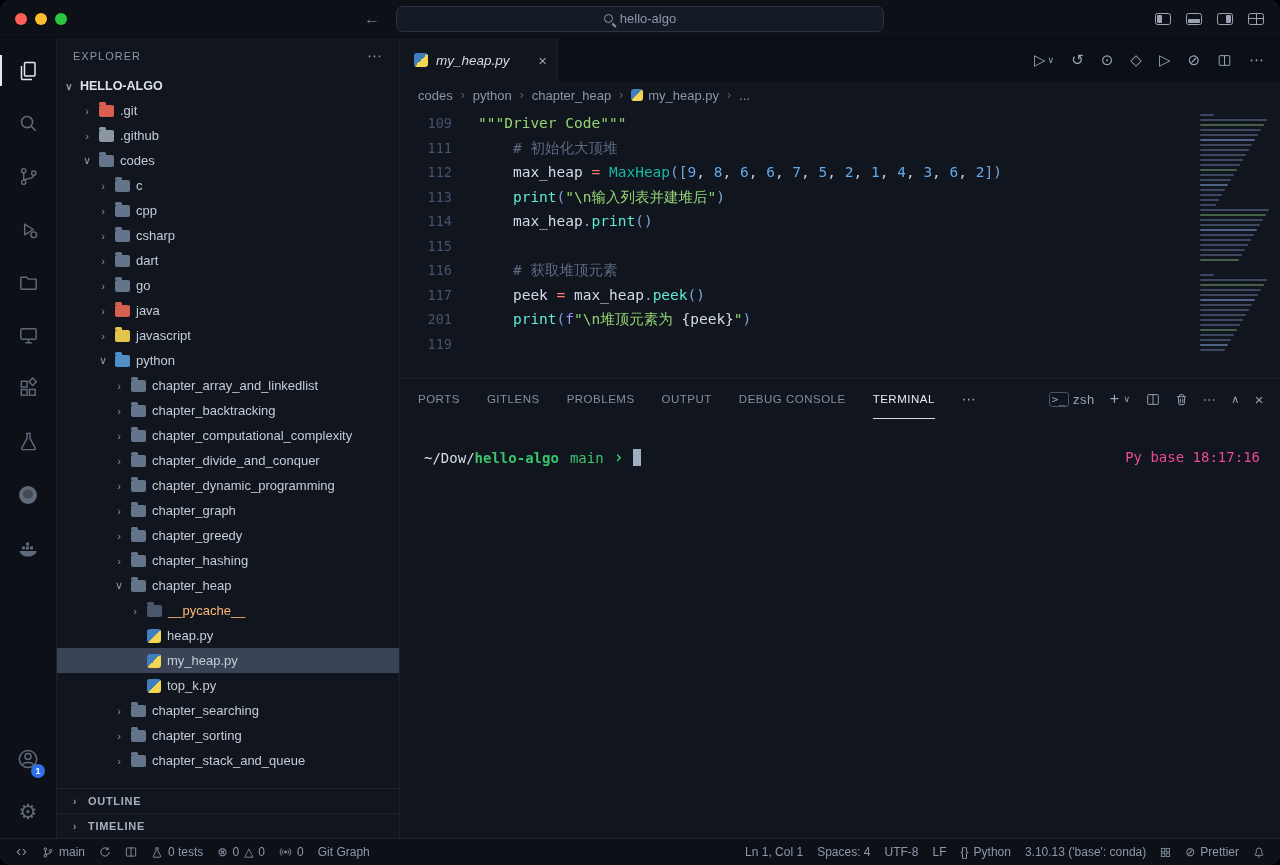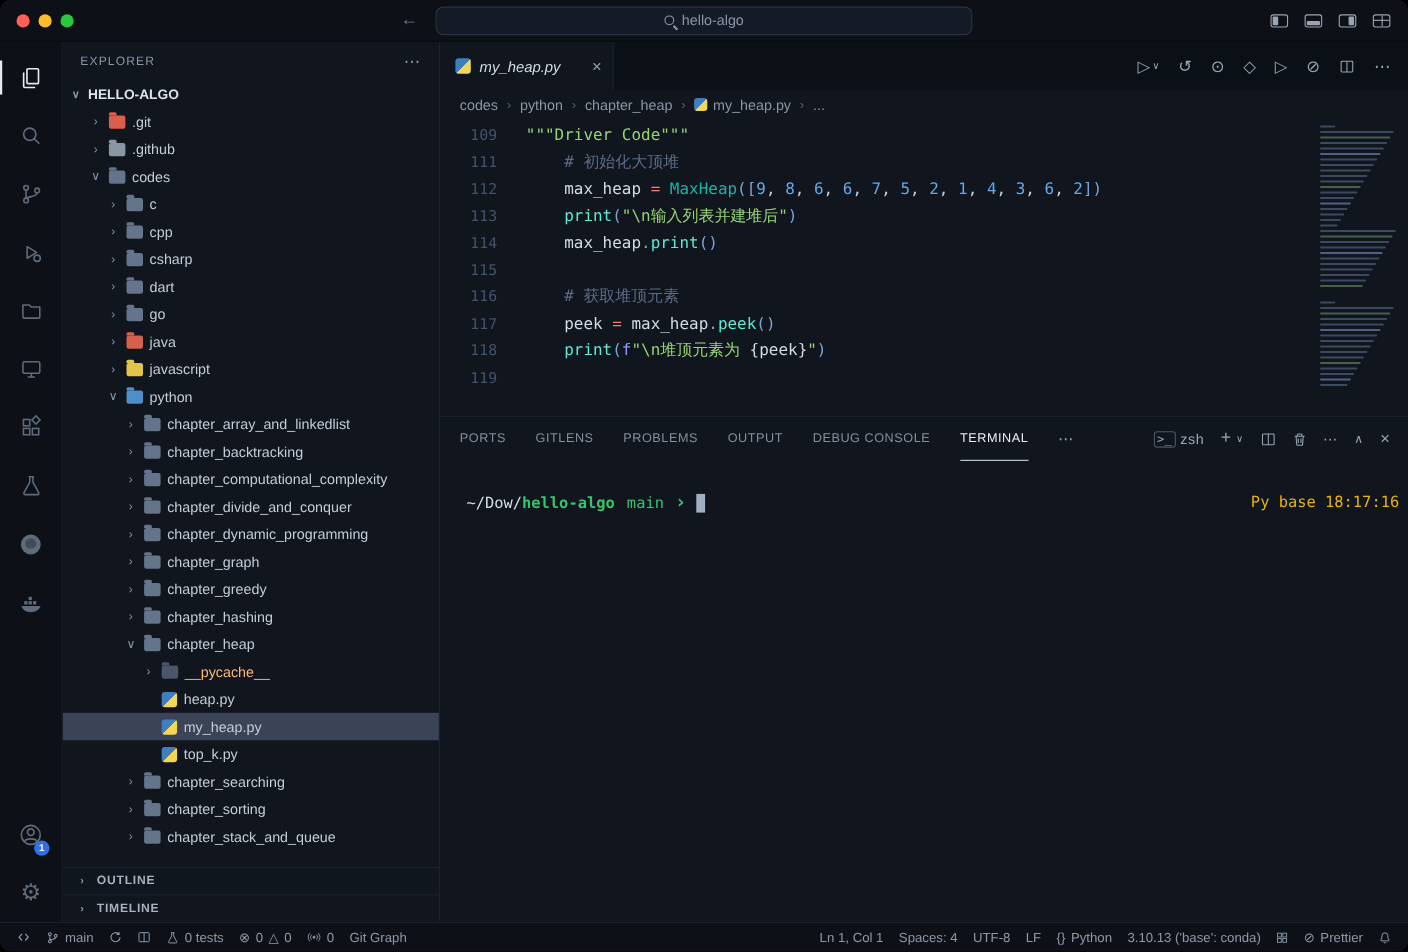--- a/index.html
+++ b/index.html
@@ -91,21 +91,21 @@
   .pt-actions{margin-left:auto;display:flex;gap:15px;align-items:center;color:#9aa5b6;padding-right:16px;font-size:13px}
   .pt-actions>span{cursor:pointer;display:flex;align-items:center;gap:4px}
   .shell-glyph{font-family:"DejaVu Sans Mono",monospace;font-size:11px;border:1px solid #4a5568;border-radius:3px;padding:0 2px;line-height:13px}
   .term{flex:1;position:relative;font-family:"DejaVu Sans Mono",monospace;font-size:14px;padding:30px 22px 0 24px;cursor:text}
   .term-line{display:flex;align-items:center}
   .t-path{color:#d7dee8}
   .t-repo{color:#38c46c;font-weight:bold}
   .t-branch{color:#38c46c;margin-left:11px}
   .t-prompt{color:#38c46c;font-weight:bold;margin-left:10px;font-size:17px;line-height:1}
   .t-cursor{width:8px;height:17px;background:#9fb0c2;margin-left:9px}
-  .t-right{position:absolute;right:8px;top:30px;color:#eab308}
+  .t-right{position:absolute;right:20px;top:30px;color:#ec4899}
 
   
   .statusbar{flex:0 0 27px;background:#0d1117;border-top:1px solid #1a2230;display:flex;align-items:center;font-size:12px;color:#8d99ab;padding:0 8px}
   .sb-item{display:flex;align-items:center;gap:5px;padding:0 7px;height:100%;cursor:pointer;white-space:nowrap}
   .sb-ic{display:flex;align-items:center;line-height:1}
   .sb-ic.glyph{font-size:12px}
   .sb-right{margin-left:auto;display:flex;height:100%}
   svg{display:block}
 </style>
 </head>
@@ -418,21 +418,21 @@
       <div class="code-wrap">
         <div id="code-lines">
             <div class="cl"><span class="ln">109</span><span class="ct"><span class="tk-str">"""Driver Code"""</span></span></div>
             <div class="cl"><span class="ln">111</span><span class="ct"><span class="tk-pln">    </span><span class="tk-com"># 初始化大顶堆</span></span></div>
             <div class="cl"><span class="ln">112</span><span class="ct"><span class="tk-pln">    </span><span class="tk-var">max_heap</span><span class="tk-pln"> </span><span class="tk-op">=</span><span class="tk-pln"> </span><span class="tk-cls">MaxHeap</span><span class="tk-pun">([</span><span class="tk-num">9</span><span class="tk-pln">, </span><span class="tk-num">8</span><span class="tk-pln">, </span><span class="tk-num">6</span><span class="tk-pln">, </span><span class="tk-num">6</span><span class="tk-pln">, </span><span class="tk-num">7</span><span class="tk-pln">, </span><span class="tk-num">5</span><span class="tk-pln">, </span><span class="tk-num">2</span><span class="tk-pln">, </span><span class="tk-num">1</span><span class="tk-pln">, </span><span class="tk-num">4</span><span class="tk-pln">, </span><span class="tk-num">3</span><span class="tk-pln">, </span><span class="tk-num">6</span><span class="tk-pln">, </span><span class="tk-num">2</span><span class="tk-pun">])</span></span></div>
             <div class="cl"><span class="ln">113</span><span class="ct"><span class="tk-pln">    </span><span class="tk-fn">print</span><span class="tk-pun">(</span><span class="tk-str">"\n输入列表并建堆后"</span><span class="tk-pun">)</span></span></div>
             <div class="cl"><span class="ln">114</span><span class="ct"><span class="tk-pln">    </span><span class="tk-var">max_heap</span><span class="tk-pun">.</span><span class="tk-fn">print</span><span class="tk-pun">()</span></span></div>
             <div class="cl"><span class="ln">115</span><span class="ct"></span></div>
             <div class="cl"><span class="ln">116</span><span class="ct"><span class="tk-pln">    </span><span class="tk-com"># 获取堆顶元素</span></span></div>
             <div class="cl"><span class="ln">117</span><span class="ct"><span class="tk-pln">    </span><span class="tk-var">peek</span><span class="tk-pln"> </span><span class="tk-op">=</span><span class="tk-pln"> </span><span class="tk-var">max_heap</span><span class="tk-pun">.</span><span class="tk-fn">peek</span><span class="tk-pun">()</span></span></div>
-            <div class="cl"><span class="ln">118</span><span class="ct"><span class="tk-pln">    </span><span class="tk-fn">print</span><span class="tk-pun">(</span><span class="tk-kw">f</span><span class="tk-str">"\n堆顶元素为 </span><span class="tk-var">{peek}</span><span class="tk-str">"</span><span class="tk-pun">)</span></span></div>
+            <div class="cl"><span class="ln">201</span><span class="ct"><span class="tk-pln">    </span><span class="tk-fn">print</span><span class="tk-pun">(</span><span class="tk-kw">f</span><span class="tk-str">"\n堆顶元素为 </span><span class="tk-var">{peek}</span><span class="tk-str">"</span><span class="tk-pun">)</span></span></div>
             <div class="cl"><span class="ln">119</span><span class="ct"></span></div>
           </div>
         <div class="minimap" id="minimap">
             <div class="mm-row" style="width: 14px; background: rgb(60, 73, 97);"></div>
             <div class="mm-row" style="width: 67px; background: rgb(60, 73, 97);"></div>
             <div class="mm-row" style="width: 64px; background: rgb(70, 96, 74);"></div>
             <div class="mm-row" style="width: 61px; background: rgb(60, 73, 97);"></div>
             <div class="mm-row" style="width: 58px; background: rgb(60, 73, 97);"></div>
             <div class="mm-row" style="width: 55px; background: rgb(81, 97, 138);"></div>
             <div class="mm-row" style="width: 52px; background: rgb(60, 73, 97);"></div>

